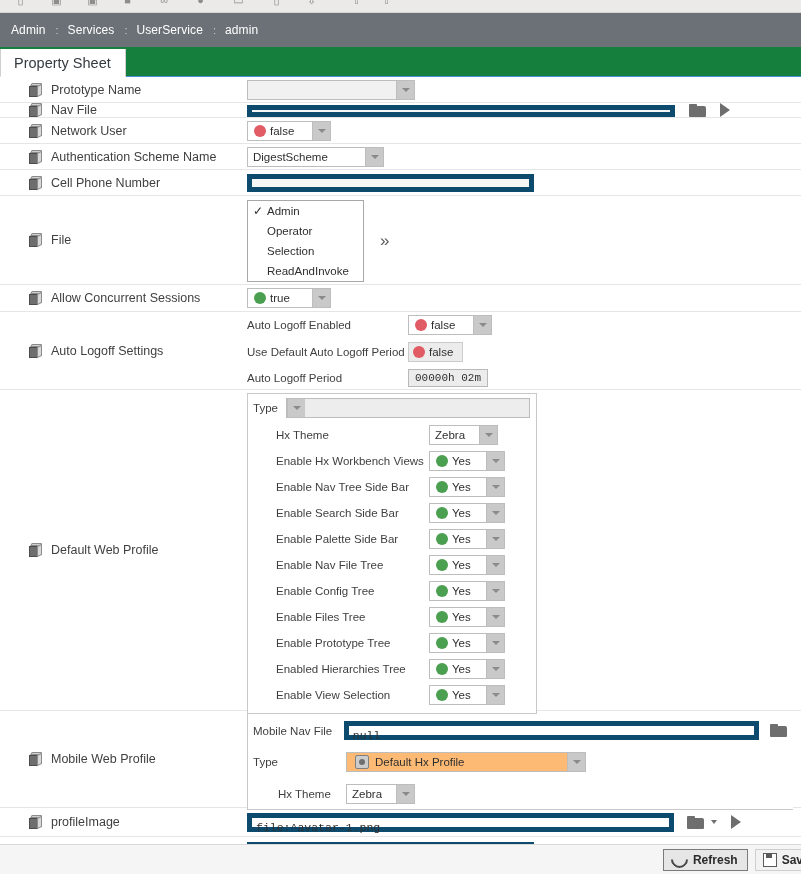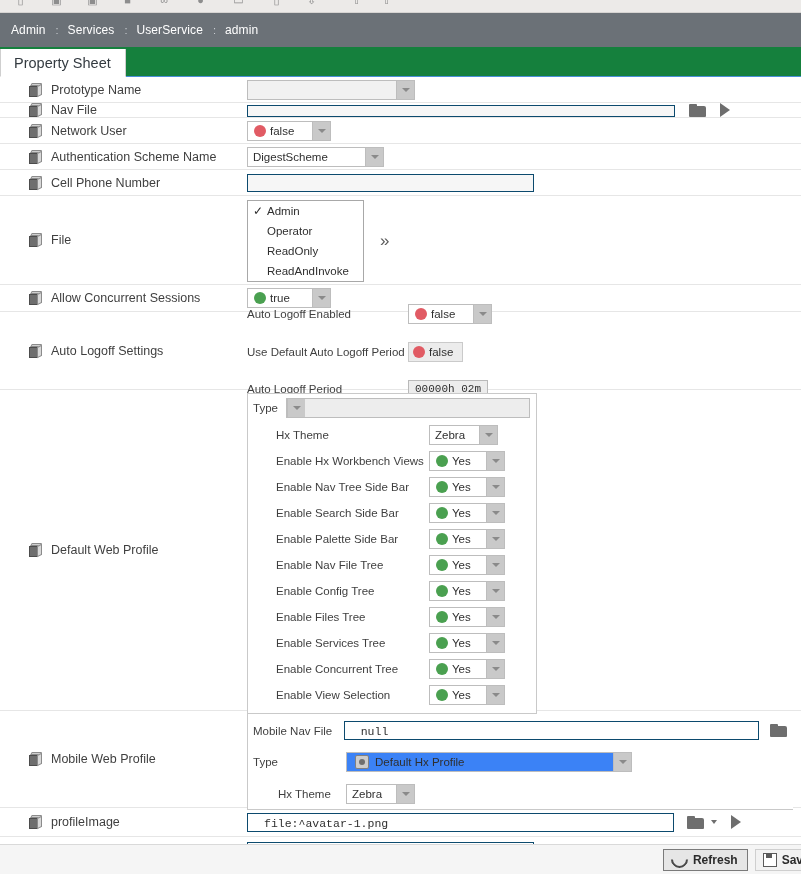--- a/index.html
+++ b/index.html
@@ -62,22 +62,22 @@
     border:1px solid #8b8b8b;box-sizing:border-box;
     transform:skewX(-32deg);}
   .cube .body{left:0;top:3px;width:9px;height:11px;background:#6e6e6e;
     border:1px solid #4c4c4c;box-sizing:border-box;}
   .cube .side{left:8px;top:2px;width:5px;height:11px;background:#d8d8d8;
     border:1px solid #8b8b8b;box-sizing:border-box;
     transform:skewY(-28deg);}
   
   .txtfield{
     height:18px;line-height:18px;box-sizing:border-box;
-    background:#f6f6f6;border:1px solid #0c4a6e;
-    font-size:11.5px;color:#2f2f2f;padding:0 16px;
+    background:#f6f6f6;border:5px solid #0c4a6e;
+    font-size:11.5px;color:#2f2f2f;padding:0 4px;
     font-family:"Liberation Sans", sans-serif;
   }
   .monofield{font-family:"Liberation Mono", monospace;font-size:11.5px;background:#ffffff;}
   .combo{
     height:20px;box-sizing:border-box;display:inline-flex;align-items:center;
     background:#ffffff;border:1px solid #bdbdbd;
   }
   .combo .val{
     flex:1;padding:0 5px;font-size:11.5px;color:#2f2f2f;white-space:nowrap;
     overflow:hidden;display:flex;align-items:center;line-height:18px;
@@ -316,21 +316,21 @@
         <div class="roleitem">
           <span class="check">✓</span>
           <span>Admin</span>
         </div>
         <div class="roleitem">
           <span class="check"></span>
           <span>Operator</span>
         </div>
         <div class="roleitem">
           <span class="check"></span>
-          <span>ReadOnly</span>
+          <span>Selection</span>
         </div>
         <div class="roleitem">
           <span class="check"></span>
           <span>ReadAndInvoke</span>
         </div>
       </div>
       <span class="chev">»</span>
     </div>
   </div>
 
@@ -357,21 +357,21 @@
   <div class="prow" style="height:77px">
     <div class="pname">
       <span class="cube">
           <i class="top"></i>
           <i class="body"></i>
           <i class="side"></i>
         </span>
       <span class="plabel">Auto Logoff Settings</span>
     </div>
     <div class="pval">
-      <div class="subgrid" style="gap:18px">
+      <div class="subgrid" style="gap:7px">
         <div class="subrow">
           <span class="sublabel" style="width:161px">Auto Logoff Enabled</span>
           <div class="combo" style="width:84px">
             <span class="val">
               <span class="dot red"></span>
               <span>false</span>
             </span>
             <span class="arrow"></span>
           </div>
         </div>
@@ -479,31 +479,31 @@
             <span class="lbl" style="padding-left:23px;width:153px">Enable Files Tree</span>
             <div class="combo" style="width:76px">
               <span class="val">
                   <span class="dot green"></span>
                   <span>Yes</span>
                 </span>
               <span class="arrow"></span>
             </div>
           </div>
           <div class="wp-item">
-            <span class="lbl" style="padding-left:23px;width:153px">Enable Services Tree</span>
-            <div class="combo" style="width:76px">
-              <span class="val">
-                  <span class="dot green"></span>
-                  <span>Yes</span>
-                </span>
-              <span class="arrow"></span>
-            </div>
-          </div>
-          <div class="wp-item">
-            <span class="lbl" style="padding-left:23px;width:153px">Enable Concurrent Tree</span>
+            <span class="lbl" style="padding-left:23px;width:153px">Enable Prototype Tree</span>
+            <div class="combo" style="width:76px">
+              <span class="val">
+                  <span class="dot green"></span>
+                  <span>Yes</span>
+                </span>
+              <span class="arrow"></span>
+            </div>
+          </div>
+          <div class="wp-item">
+            <span class="lbl" style="padding-left:23px;width:153px">Enabled Hierarchies Tree</span>
             <div class="combo" style="width:76px">
               <span class="val">
                   <span class="dot green"></span>
                   <span>Yes</span>
                 </span>
               <span class="arrow"></span>
             </div>
           </div>
           <div class="wp-item">
             <span class="lbl" style="padding-left:23px;width:153px">Enable View Selection</span>
@@ -531,21 +531,21 @@
     </div>
     <div class="pval" style="align-items:flex-start">
       <div class="wpanel" style="width:546px;border-right:none;border-top:none;padding-top:7px">
         <div class="subrow" style="margin-bottom:12px">
           <span class="sublabel" style="width:93px">Mobile Nav File</span>
           <div class="txtfield monofield" style="width:425px;height:19px;line-height:19px">null</div>
           <span class="folder" style="margin-left:11px"></span>
         </div>
         <div class="subrow" style="margin-bottom:12px">
           <span class="sublabel" style="width:93px">Type</span>
-          <div class="combo" style="width:286px;background:#3b82f6">
+          <div class="combo" style="width:240px;background:#fdba74">
             <span class="val">
               <span class="typeicon"></span>
               <span>Default Hx Profile</span>
             </span>
             <span class="arrow"></span>
           </div>
         </div>
         <div class="subrow">
           <span class="sublabel" style="width:93px;padding-left:25px;box-sizing:border-box">Hx Theme</span>
           <div class="combo" style="width:69px">

